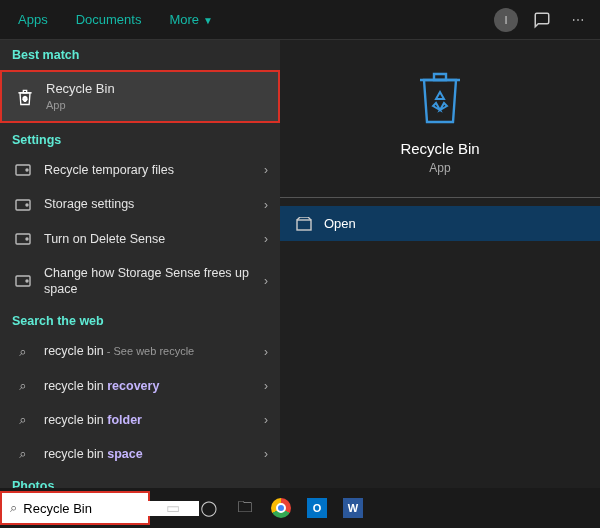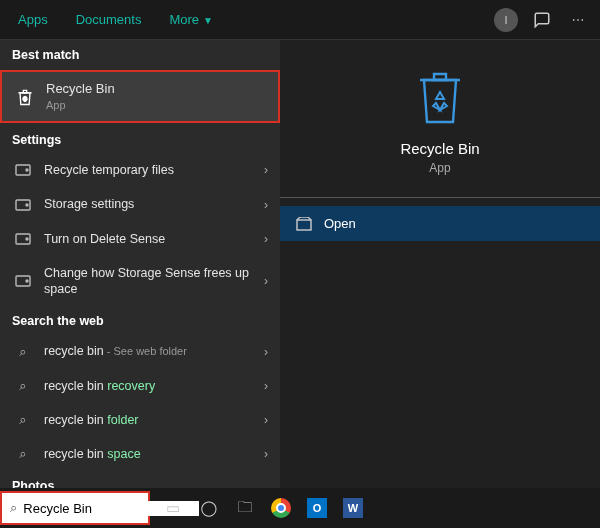--- a/index.html
+++ b/index.html
@@ -14,29 +14,29 @@
 .more-caret { margin-left: 4px; font-size: 10px; }
 .tab-spacer { flex: 1; }
 .tab-icon { width: 36px; display:flex; align-items:center; justify-content:center; color:#ccc; cursor:pointer; height:100%; }
 .avatar { width:24px; height:24px; border-radius:50%; background:#555; display:flex; align-items:center; justify-content:center; font-size:11px; }
 
 
 .main { flex:1; display:flex; min-height:0; }
 .left { width: 280px; background:#2b2b2b; display:flex; flex-direction:column; overflow:hidden; }
 .right { flex:1; background:#202020; display:flex; flex-direction:column; }
 
-.section-header { padding: 8px 12px 6px; font-weight:600; font-size:12.5px; color:#ffffff; }
+.section-header { padding: 8px 12px 6px; font-weight:600; font-size:12.5px; color:#5eead4; }
 .item { display:flex; align-items:center; padding: 9px 12px; color:#e4e4e4; cursor:pointer; position:relative; }
 .item .lead { width:22px; display:flex; align-items:center; justify-content:center; margin-right:10px; color:#bbb; }
 .item .label { flex:1; font-size:12.5px; line-height:1.3; }
 .item .sub { color:#999; font-size:11px; }
 .item .chev { color:#aaa; font-size:12px; }
 .item.best { background:#3d3d3d; border:2px solid #d93025; margin: 2px 0; }
 .item.best .label { font-size:13px; }
-.bold-match { color:#86efac; font-weight:400; }
+.bold-match { color:#c4b5fd; font-weight:700; }
 
 .scroll { overflow-y:auto; flex:1; }
 
 
 .preview { display:flex; flex-direction:column; align-items:center; padding: 28px 0 18px; }
 .preview .big-icon { color:#3a96dd; }
 .preview .title { margin-top:14px; font-size:15px; }
 .preview .kind { margin-top:4px; color:#aaa; font-size:12px; }
 .divider { height:1px; background:#555; margin: 4px 0 0; }
 .action { display:flex; align-items:center; padding:10px 16px; background:#0f3a5f; color:#fff; cursor:pointer; margin-top:8px; }
@@ -136,21 +136,21 @@
                 <circle cx="12" cy="6" r="1" fill="#bbb"></circle>
               </svg>
             </div>
           <div class="label">Change how Storage Sense frees up space</div>
           <div class="chev">›</div>
         </div>
 
         <div class="section-header">Search the web</div>
         <div class="item">
           <div class="lead">⌕</div>
-          <div class="label"><span>recycle bin</span><span class="sub"> - See web folder</span></div>
+          <div class="label"><span>recycle bin</span><span class="sub"> - See web recycle</span></div>
           <div class="chev">›</div>
         </div>
         <div class="item">
           <div class="lead">⌕</div>
           <div class="label"><span>recycle bin </span><span class="bold-match">recovery</span></div>
           <div class="chev">›</div>
         </div>
         <div class="item">
           <div class="lead">⌕</div>
           <div class="label"><span>recycle bin </span><span class="bold-match">folder</span></div>

